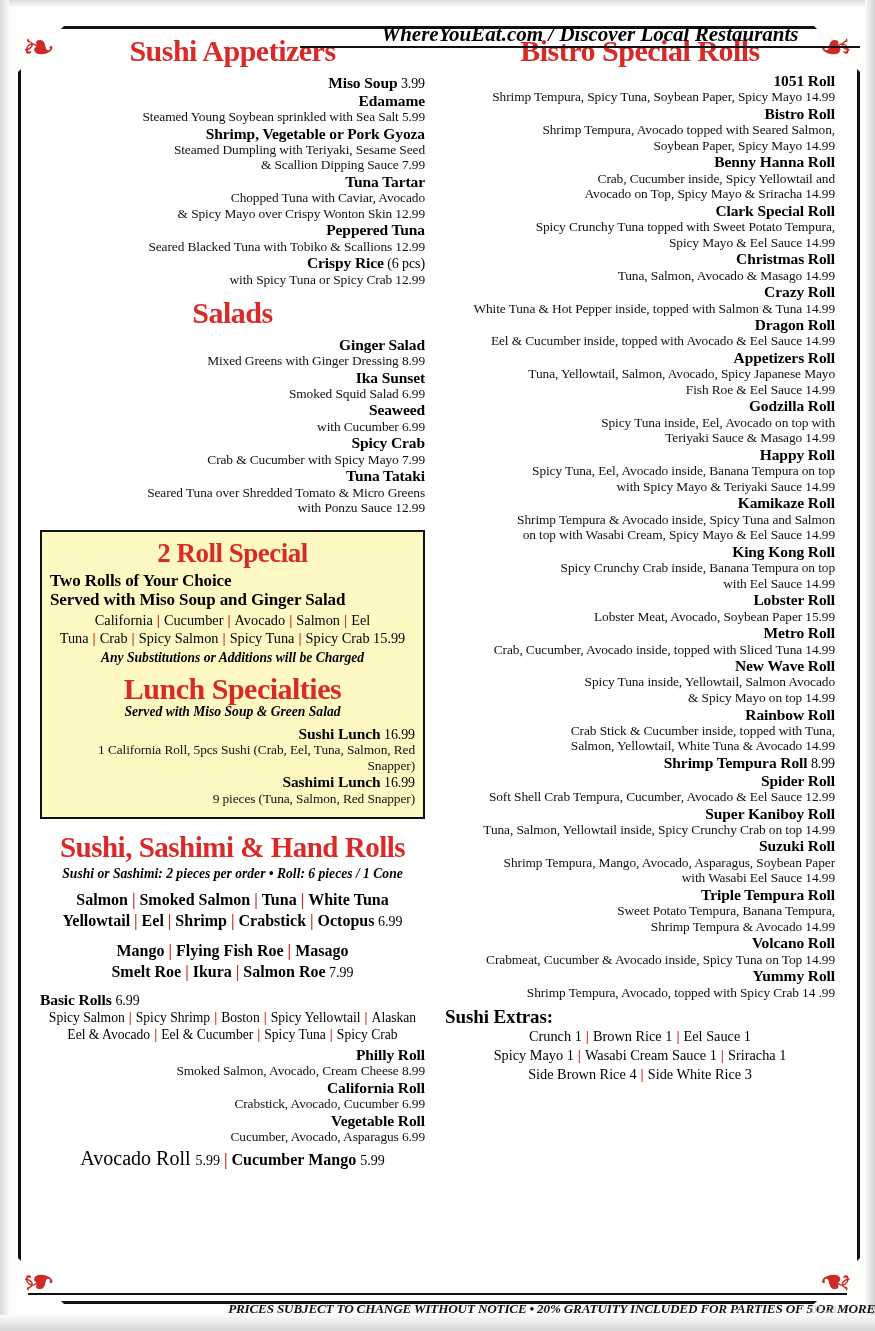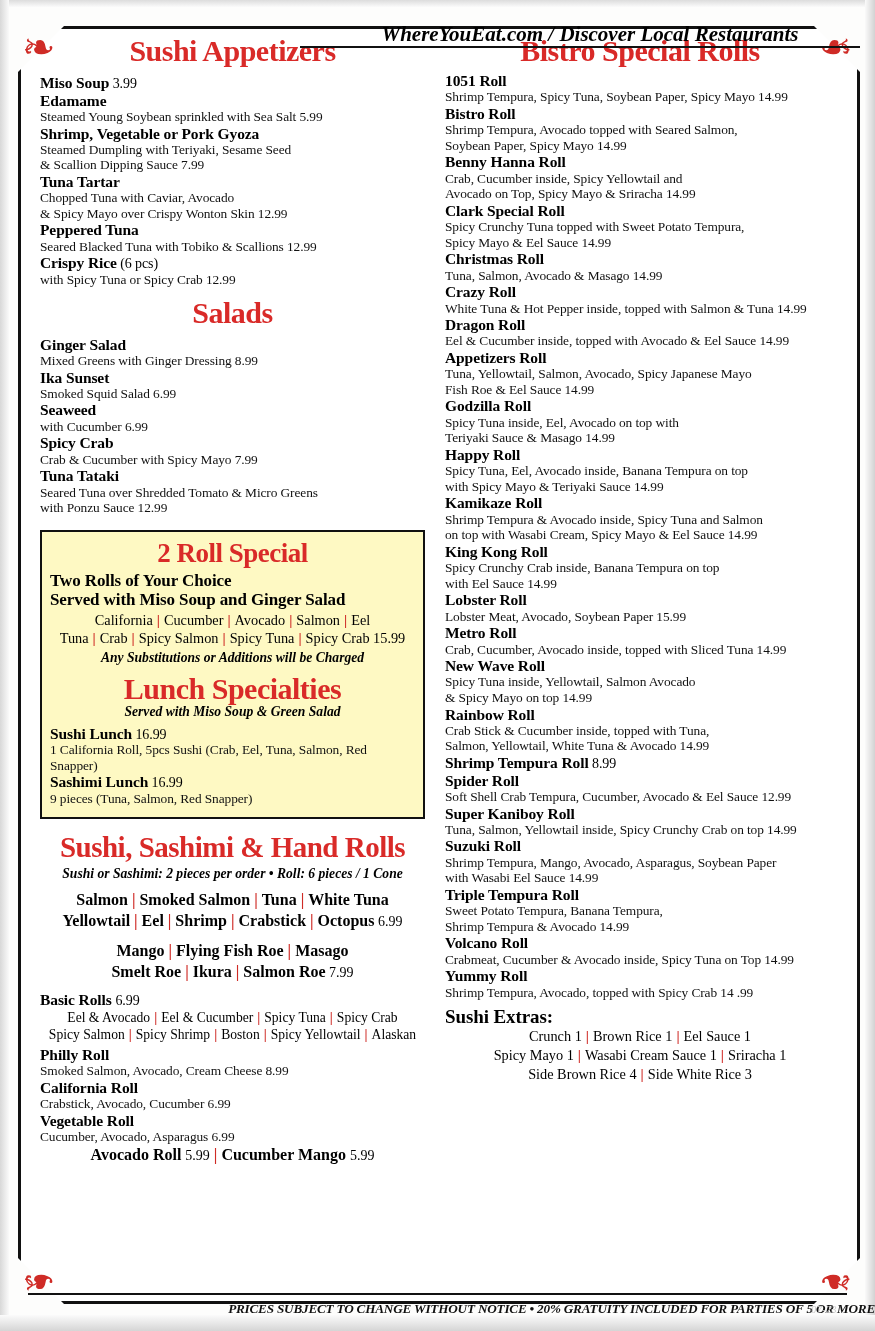--- a/index.html
+++ b/index.html
@@ -55,21 +55,21 @@
   .col-right{left:405px;width:390px;}
 
   .sect-head{
     color:#d92a28;font-weight:bold;text-align:center;
     font-family:"Liberation Serif",serif;
     line-height:1;letter-spacing:-0.5px;
   }
   .sh-xl{font-size:30px;}
   .sh-l{font-size:27px;}
 
-  .item{text-align:left;}
+  .item{text-align:right;}
   .nm{font-weight:bold;font-size:15.5px;color:#000;line-height:1.12;letter-spacing:-0.1px;}
   .nm .pr{font-weight:normal;font-size:14px;}
   .ds{font-size:13.4px;color:#111;line-height:1.16;letter-spacing:-0.1px;}
   .note-i{font-style:italic;font-weight:bold;font-size:13.6px;text-align:center;line-height:1.2;}
 
   .gap2{height:2px;}
   .gap4{height:4px;}
   .gap6{height:6px;}
   .gap8{height:8px;}
   .gap10{height:10px;}
@@ -219,38 +219,38 @@
       <div class="plist p-bold" id="ss-g1r1"><span class="tk">Salmon</span><span class="sep">|</span><span class="tk">Smoked Salmon</span><span class="sep">|</span><span class="tk">Tuna</span><span class="sep">|</span><span class="tk">White Tuna</span></div>
       <div class="plist p-bold" id="ss-g1r2"><span class="tk">Yellowtail</span><span class="sep">|</span><span class="tk">Eel</span><span class="sep">|</span><span class="tk">Shrimp</span><span class="sep">|</span><span class="tk">Crabstick</span><span class="sep">|</span><span class="tk">Octopus</span><span class="pr" style="font-weight: normal; font-size: 14px;">  6.99</span></div>
       <div class="gap10"></div>
       <div class="plist p-bold" id="ss-g2r1"><span class="tk">Mango</span><span class="sep">|</span><span class="tk">Flying Fish Roe</span><span class="sep">|</span><span class="tk">Masago</span></div>
       <div class="plist p-bold" id="ss-g2r2"><span class="tk">Smelt Roe</span><span class="sep">|</span><span class="tk">Ikura</span><span class="sep">|</span><span class="tk">Salmon Roe</span><span class="pr" style="font-weight: normal; font-size: 14px;">  7.99</span></div>
       <div class="gap8"></div>
       <div class="nm">
         <span>Basic Rolls</span>
         <span class="pr">6.99</span>
       </div>
+      <div class="plist p-sm" id="basic-r2"><span class="tk">Spicy Salmon</span><span class="sep">|</span><span class="tk">Spicy Shrimp</span><span class="sep">|</span><span class="tk">Boston</span><span class="sep">|</span><span class="tk">Spicy Yellowtail</span><span class="sep">|</span><span class="tk">Alaskan</span></div>
       <div class="plist p-sm" id="basic-r1"><span class="tk">Eel &amp; Avocado</span><span class="sep">|</span><span class="tk">Eel &amp; Cucumber</span><span class="sep">|</span><span class="tk">Spicy Tuna</span><span class="sep">|</span><span class="tk">Spicy Crab</span></div>
-      <div class="plist p-sm" id="basic-r2"><span class="tk">Spicy Salmon</span><span class="sep">|</span><span class="tk">Spicy Shrimp</span><span class="sep">|</span><span class="tk">Boston</span><span class="sep">|</span><span class="tk">Spicy Yellowtail</span><span class="sep">|</span><span class="tk">Alaskan</span></div>
       <div class="gap2"></div>
       <div id="ss-items">
           <div class="item">
             <div class="nm">Philly Roll</div>
             <div class="ds">Smoked Salmon, Avocado, Cream Cheese  8.99</div>
           </div>
           <div class="item">
             <div class="nm">California Roll</div>
             <div class="ds">Crabstick, Avocado, Cucumber 6.99</div>
           </div>
           <div class="item">
             <div class="nm">Vegetable Roll</div>
             <div class="ds">Cucumber, Avocado, Asparagus 6.99</div>
           </div>
         </div>
-      <div class="plist" id="ss-final"><span style="font-weight: bold; font-size: 16px;">Avocado Roll </span><span style="font-size: 14px;">5.99</span><span class="sep" style="font-size: 16px;">|</span><span style="font-weight: bold; font-size: 16px;">Cucumber Mango </span><span style="font-size: 14px;">5.99</span></div>
+      <div class="plist" id="ss-final"><span style="font-weight: normal; font-size: 20px;">Avocado Roll </span><span style="font-size: 14px;">5.99</span><span class="sep" style="font-size: 16px;">|</span><span style="font-weight: bold; font-size: 16px;">Cucumber Mango </span><span style="font-size: 14px;">5.99</span></div>
     </div>
 
     <div class="col col-right">
       <div class="sect-head sh-xl">Bistro Special Rolls</div>
       <div class="gap6"></div>
       <div id="bistro-items">
           <div class="item">
             <div class="nm">1051 Roll</div>
             <div class="ds">Shrimp Tempura, Spicy Tuna, Soybean Paper, Spicy Mayo  14.99</div>
           </div>

